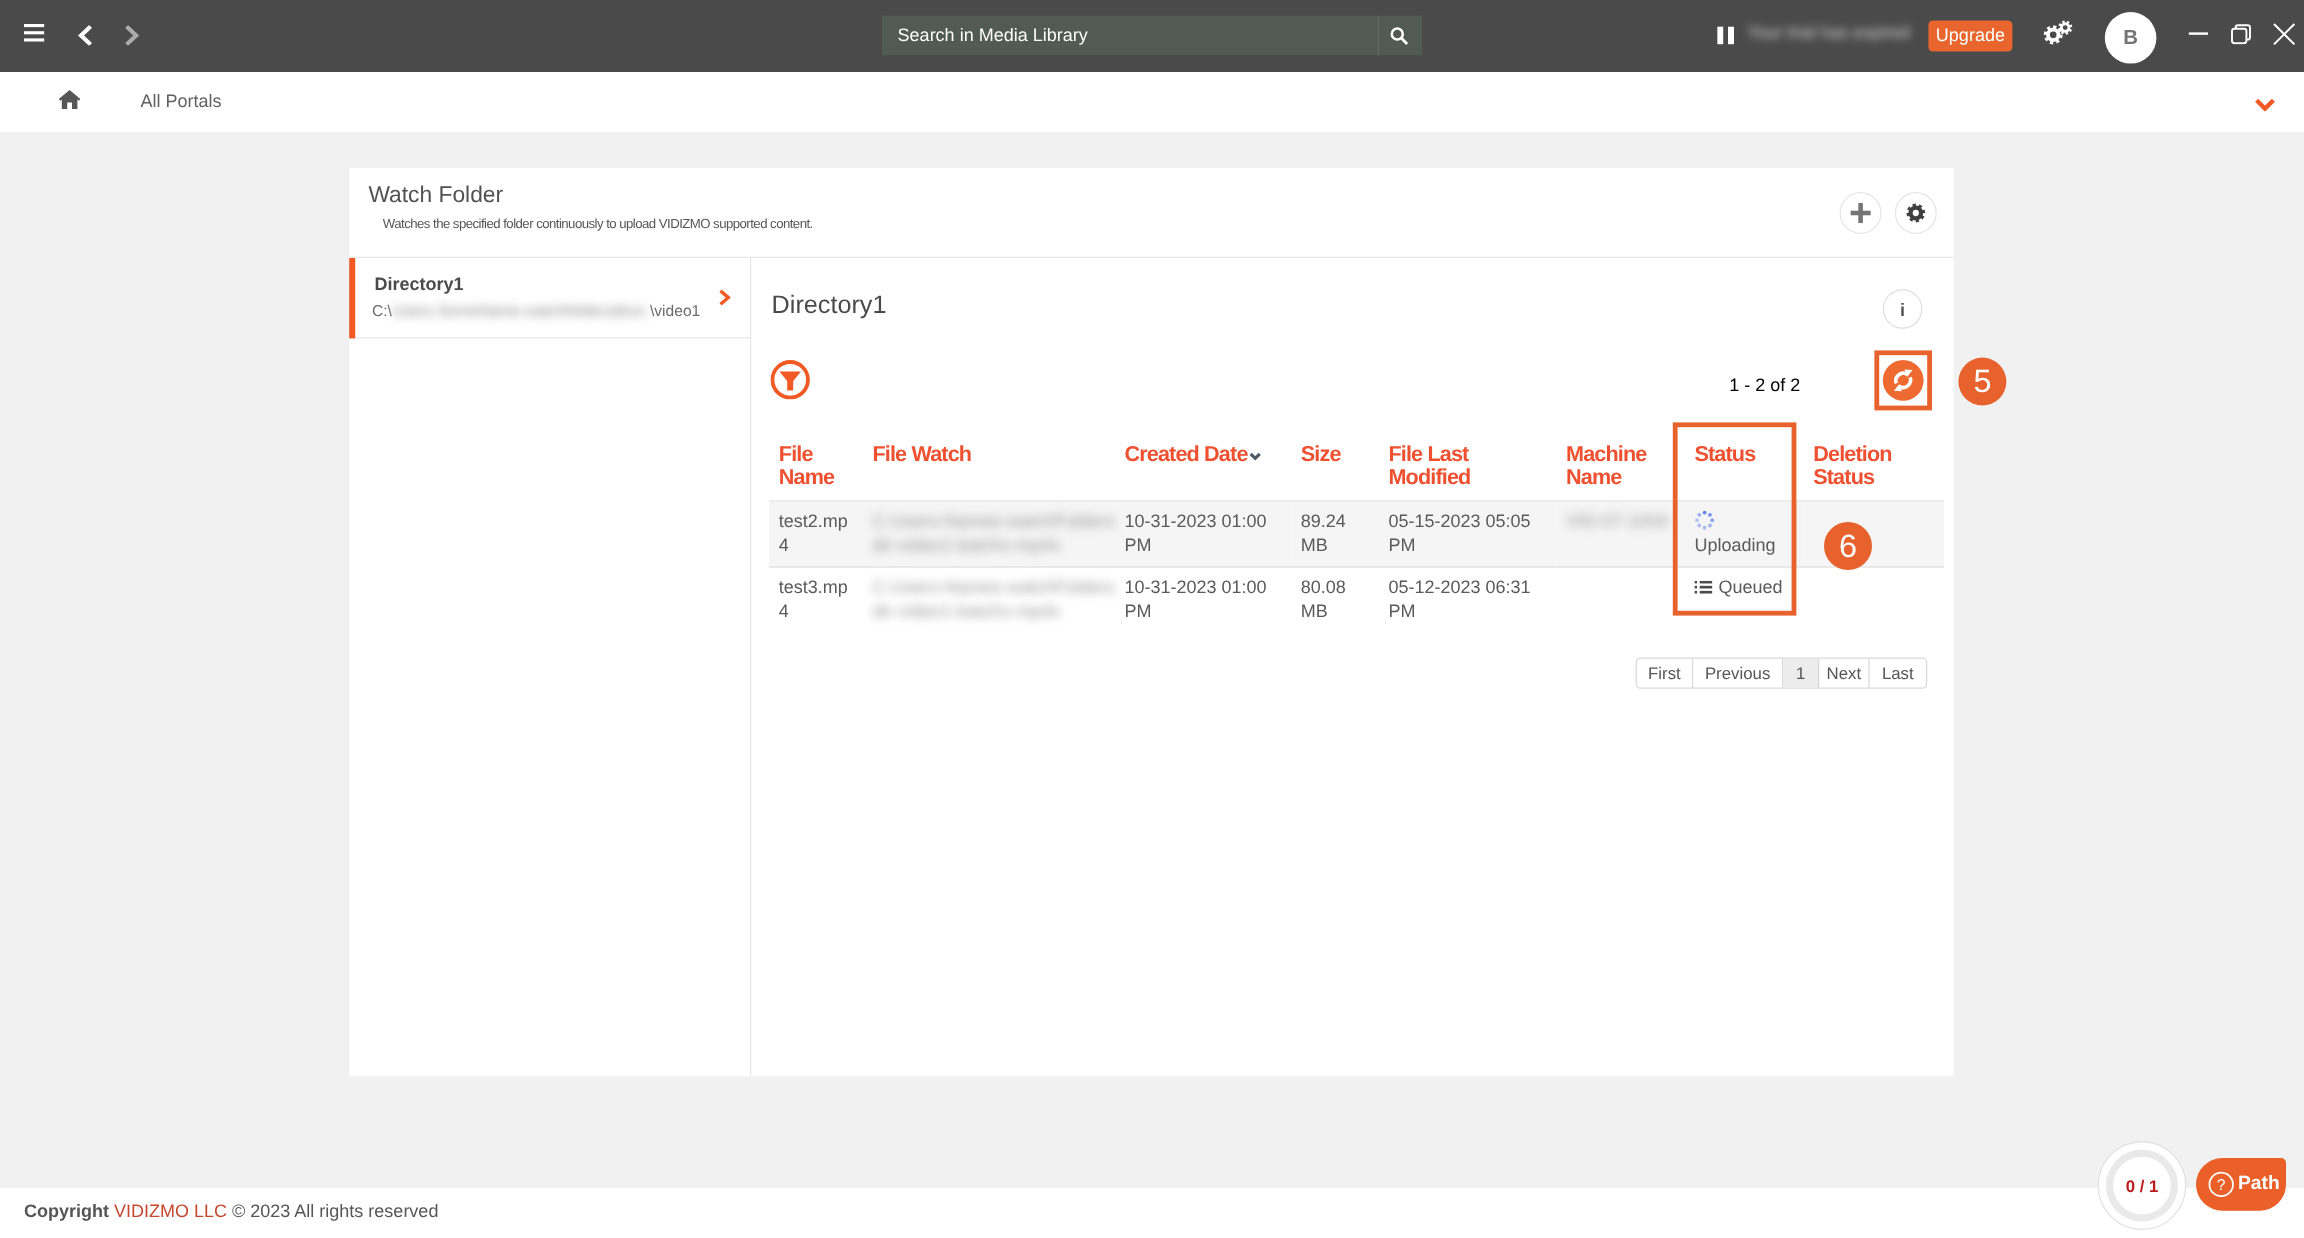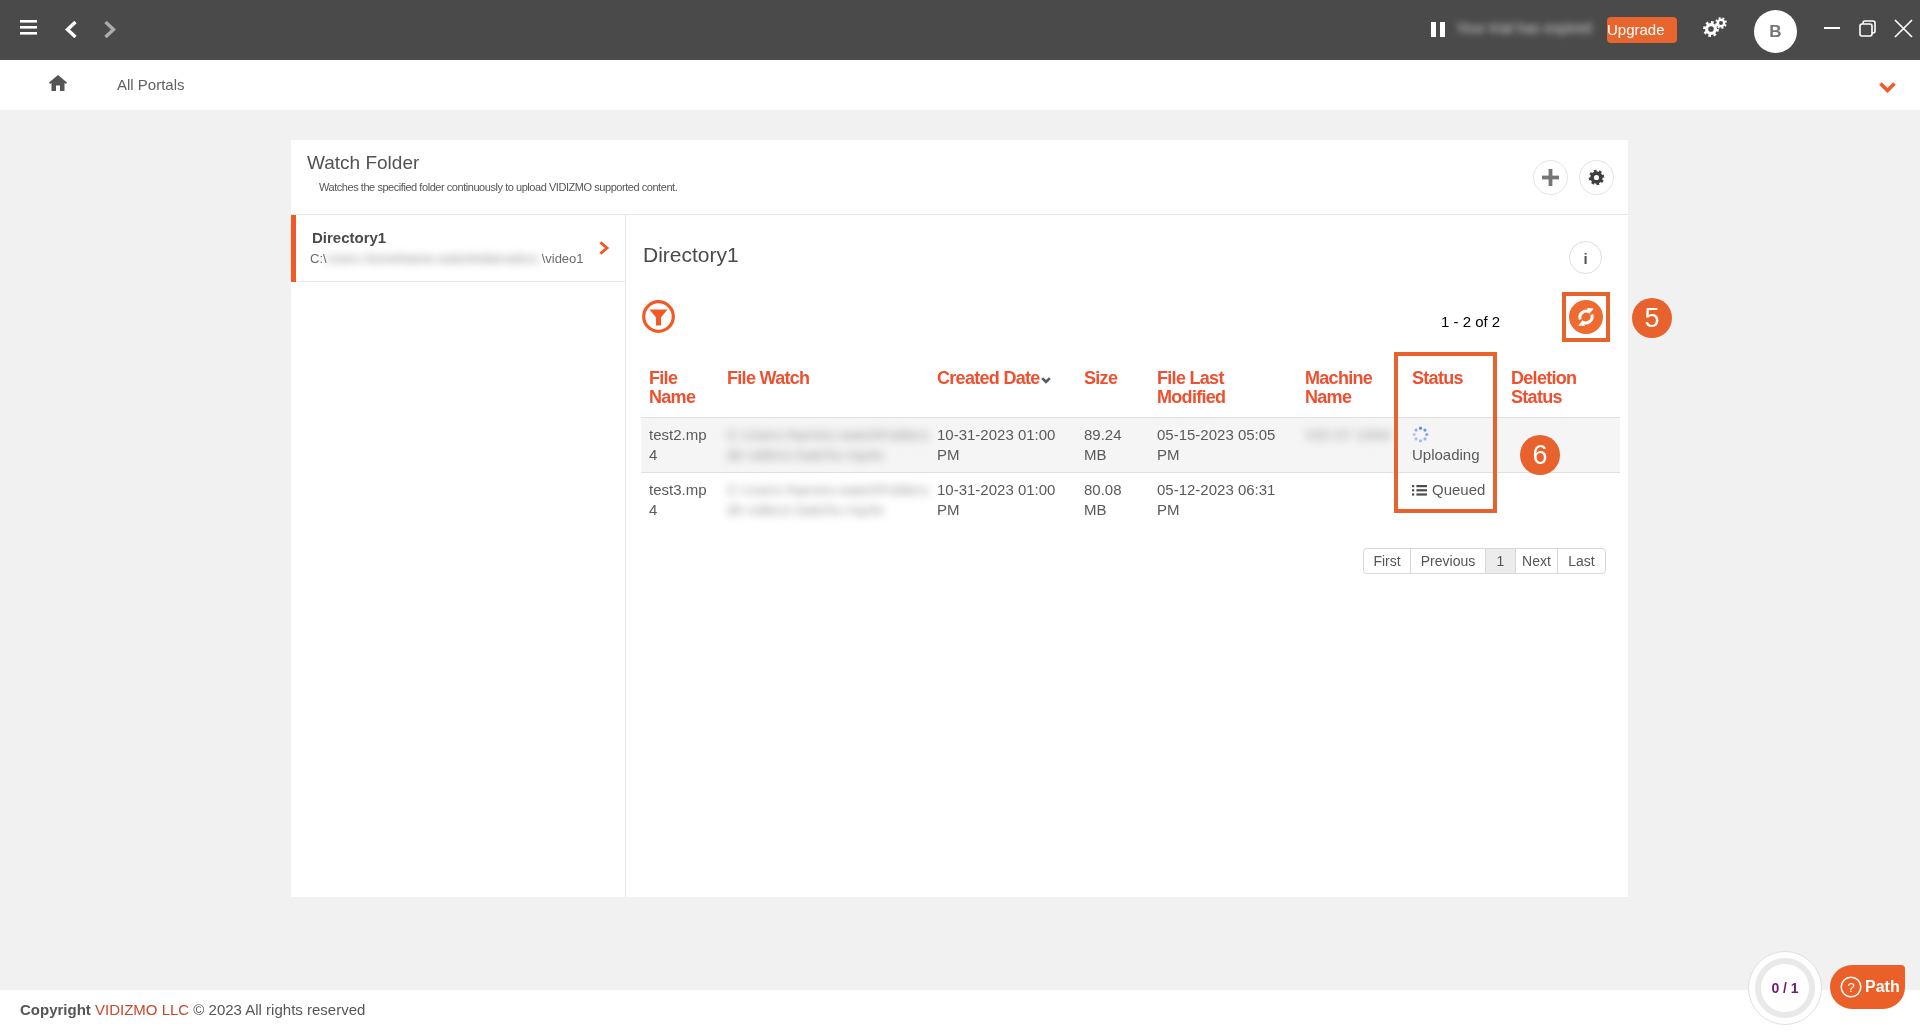--- a/index.html
+++ b/index.html
@@ -20,29 +20,37 @@
   </svg>
 
   <svg class="abs" style="left:64px;top:21px;" width="16" height="17" viewBox="0 0 16 17">
     <path d="M11.5 1 L3.5 8.5 L11.5 16" stroke="#fff" stroke-width="3.4" fill="none"></path>
   </svg>
 
   <svg class="abs" style="left:101px;top:21px;" width="16" height="17" viewBox="0 0 16 17">
     <path d="M4.5 1 L12.5 8.5 L4.5 16" stroke="#ababab" stroke-width="3.4" fill="none"></path>
   </svg>
 
+  <div class="abs" style="left:735px;top:13px;width:450px;height:33px;background:#515a54;">
+    <div class="abs" style="left:13px;top:0;height:33px;line-height:33px;color:#fdfdfd;font-size:15px;">Search in Media Library</div>
+    <div class="abs" style="left:413px;top:0;width:1px;height:33px;background:#5f6a63;"></div>
+    <svg class="abs" style="left:423px;top:9px;" width="16" height="16" viewBox="0 0 16 16">
+      <circle cx="6.4" cy="6.4" r="4.6" stroke="#fff" stroke-width="2.1" fill="none"></circle>
+      <line x1="9.9" y1="9.9" x2="14.6" y2="14.6" stroke="#fff" stroke-width="2.4"></line>
+    </svg>
+  </div>
 
   <svg class="abs" style="left:1431px;top:22px;" width="16" height="15" viewBox="0 0 16 15">
     <rect x="0" y="0" width="5" height="15" fill="#fff"></rect>
     <rect x="9" y="0" width="5" height="15" fill="#fff"></rect>
   </svg>
 
   <div class="abs" style="left:1456px;top:20px;font-size:14.5px;color:#d2d2d2;filter:blur(3.5px);white-space:nowrap;">Your trial has expired</div>
 
-  <div class="abs" style="left:1607px;top:17px;width:70px;height:26px;background:#e8662e;border-radius:4px;color:#fff;font-size:15px;line-height:26px;">Upgrade</div>
+  <div class="abs" style="left:1607px;top:17px;width:70px;height:26px;background:#e8662e;border-radius:4px;color:#fff;font-size:15px;text-align:center;line-height:26px;">Upgrade</div>
 
   <svg class="abs" style="left:1702px;top:16px;" width="28" height="26" viewBox="0 0 28 26">
     <path fill="#fff" d="M17.00 13.00 L16.39 16.06 L14.54 15.30 L13.24 17.24 L14.66 18.66 L12.06 20.39 L11.30 18.54 L9.00 19.00 L9.00 21.00 L5.94 20.39 L6.70 18.54 L4.76 17.24 L3.34 18.66 L1.61 16.06 L3.46 15.30 L3.00 13.00 L1.00 13.00 L1.61 9.94 L3.46 10.70 L4.76 8.76 L3.34 7.34 L5.94 5.61 L6.70 7.46 L9.00 7.00 L9.00 5.00 L12.06 5.61 L11.30 7.46 L13.24 8.76 L14.66 7.34 L16.39 9.94 L14.54 10.70 L15.00 13.00 Z M11.80 13.00 A2.8 2.8 0 1 0 6.20 13.00 A2.8 2.8 0 1 0 11.80 13.00 Z" fill-rule="evenodd"></path>
     <path fill="#fff" d="M24.73 8.77 L23.62 10.83 L22.39 9.81 L21.05 10.89 L21.80 12.31 L19.56 12.97 L19.41 11.38 L17.70 11.20 L17.23 12.73 L15.17 11.62 L16.19 10.39 L15.11 9.05 L13.69 9.80 L13.03 7.56 L14.62 7.41 L14.80 5.70 L13.27 5.23 L14.38 3.17 L15.61 4.19 L16.95 3.11 L16.20 1.69 L18.44 1.03 L18.59 2.62 L20.30 2.80 L20.77 1.27 L22.83 2.38 L21.81 3.61 L22.89 4.95 L24.31 4.20 L24.97 6.44 L23.38 6.59 L23.20 8.30 Z M21.00 7.00 A2.0 2.0 0 1 0 17.00 7.00 A2.0 2.0 0 1 0 21.00 7.00 Z" fill-rule="evenodd"></path>
   </svg>
 
   <div class="abs" style="left:1754px;top:10px;width:43px;height:43px;border-radius:50%;background:#fff;text-align:center;line-height:43px;color:#757575;font-size:17px;font-weight:bold;">B</div>
 
   <div class="abs" style="left:1824px;top:27px;width:16px;height:2px;background:#fff;"></div>
   <svg class="abs" style="left:1859px;top:20px;" width="17" height="17" viewBox="0 0 17 17">
@@ -198,21 +206,21 @@
 
 <div class="abs" style="left:1632px;top:298px;width:40px;height:40px;border-radius:50%;background:#e8622d;color:#fff;text-align:center;line-height:40px;font-size:27px;">5</div>
 <div class="abs" style="left:1520px;top:435px;width:40px;height:40px;border-radius:50%;background:#e8622d;color:#fff;text-align:center;line-height:40px;font-size:27px;">6</div>
 
 <div class="abs" style="left:0;top:990px;width:1920px;height:42px;background:#fff;"></div>
 <div class="abs" style="left:20px;top:1001px;font-size:15px;color:#565656;"><b>Copyright</b> <span style="color:#c7472e;">VIDIZMO LLC</span> © 2023 All rights reserved</div>
 
 <div class="abs" style="left:1748px;top:951px;width:74px;height:74px;border-radius:50%;background:#fff;border:1px solid #e0e0e0;"></div>
 <div class="abs" style="left:1755px;top:958px;width:60px;height:60px;border-radius:50%;background:#e9e9e9;"></div>
 <div class="abs" style="left:1761px;top:964px;width:48px;height:48px;border-radius:50%;background:#fff;"></div>
-<div class="abs" style="left:1748px;top:951px;width:74px;height:74px;text-align:center;line-height:74px;font-size:14px;font-weight:bold;color:#701a75;">0 / 1</div>
+<div class="abs" style="left:1748px;top:951px;width:74px;height:74px;text-align:center;line-height:74px;font-size:14px;font-weight:bold;color:#b91c1c;">0 / 1</div>
 
 <div class="abs" style="left:1830px;top:965px;width:75px;height:44px;background:#ea6028;border-radius:22px 4px 22px 22px;">
   <svg class="abs" style="left:10px;top:11px;" width="22" height="22" viewBox="0 0 22 22">
     <circle cx="11" cy="11" r="9.8" stroke="#fff" stroke-width="1.5" fill="none"></circle>
     <text x="11" y="15.5" text-anchor="middle" font-size="13" fill="#fff" font-family="Liberation Sans">?</text>
   </svg>
   <div class="abs" style="left:35px;top:0;height:44px;line-height:44px;color:#fff;font-size:16px;font-weight:bold;">Path</div>
 </div>
 
 <style>

